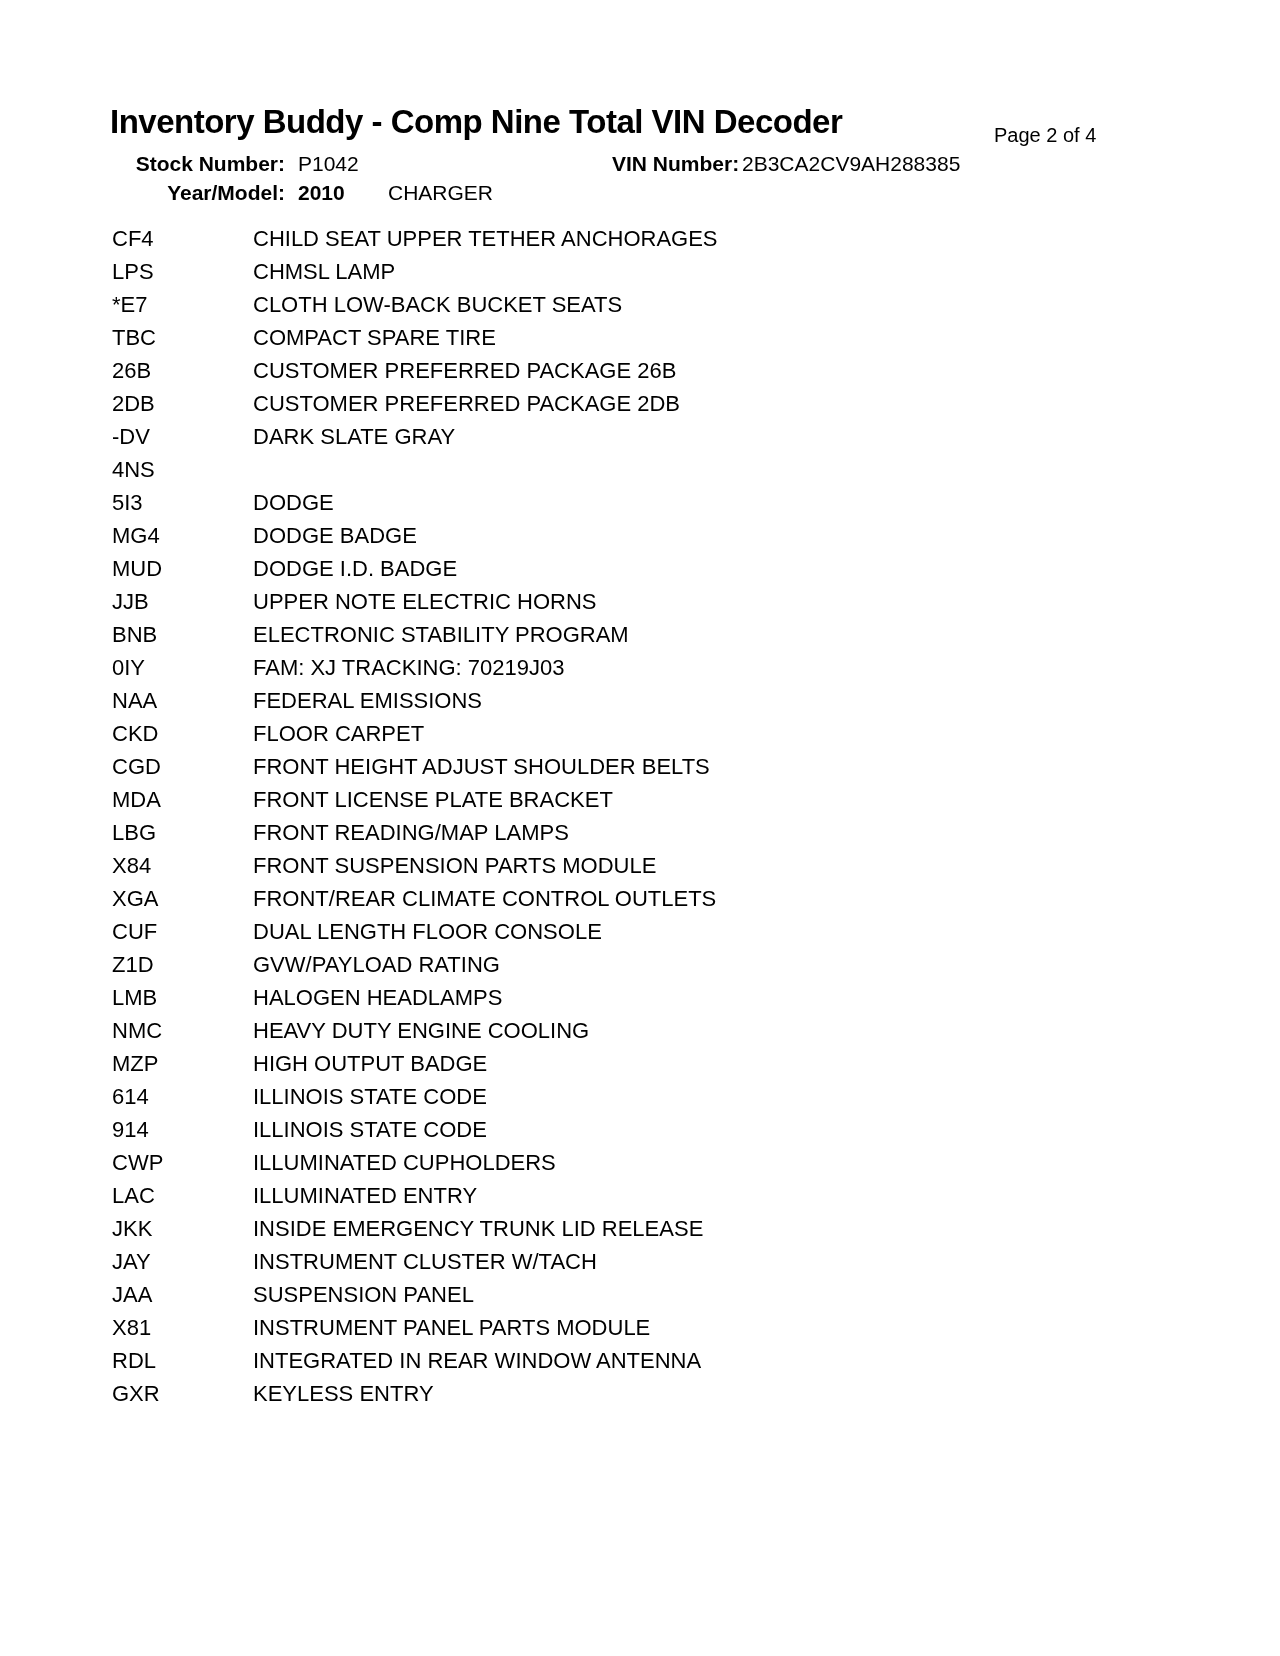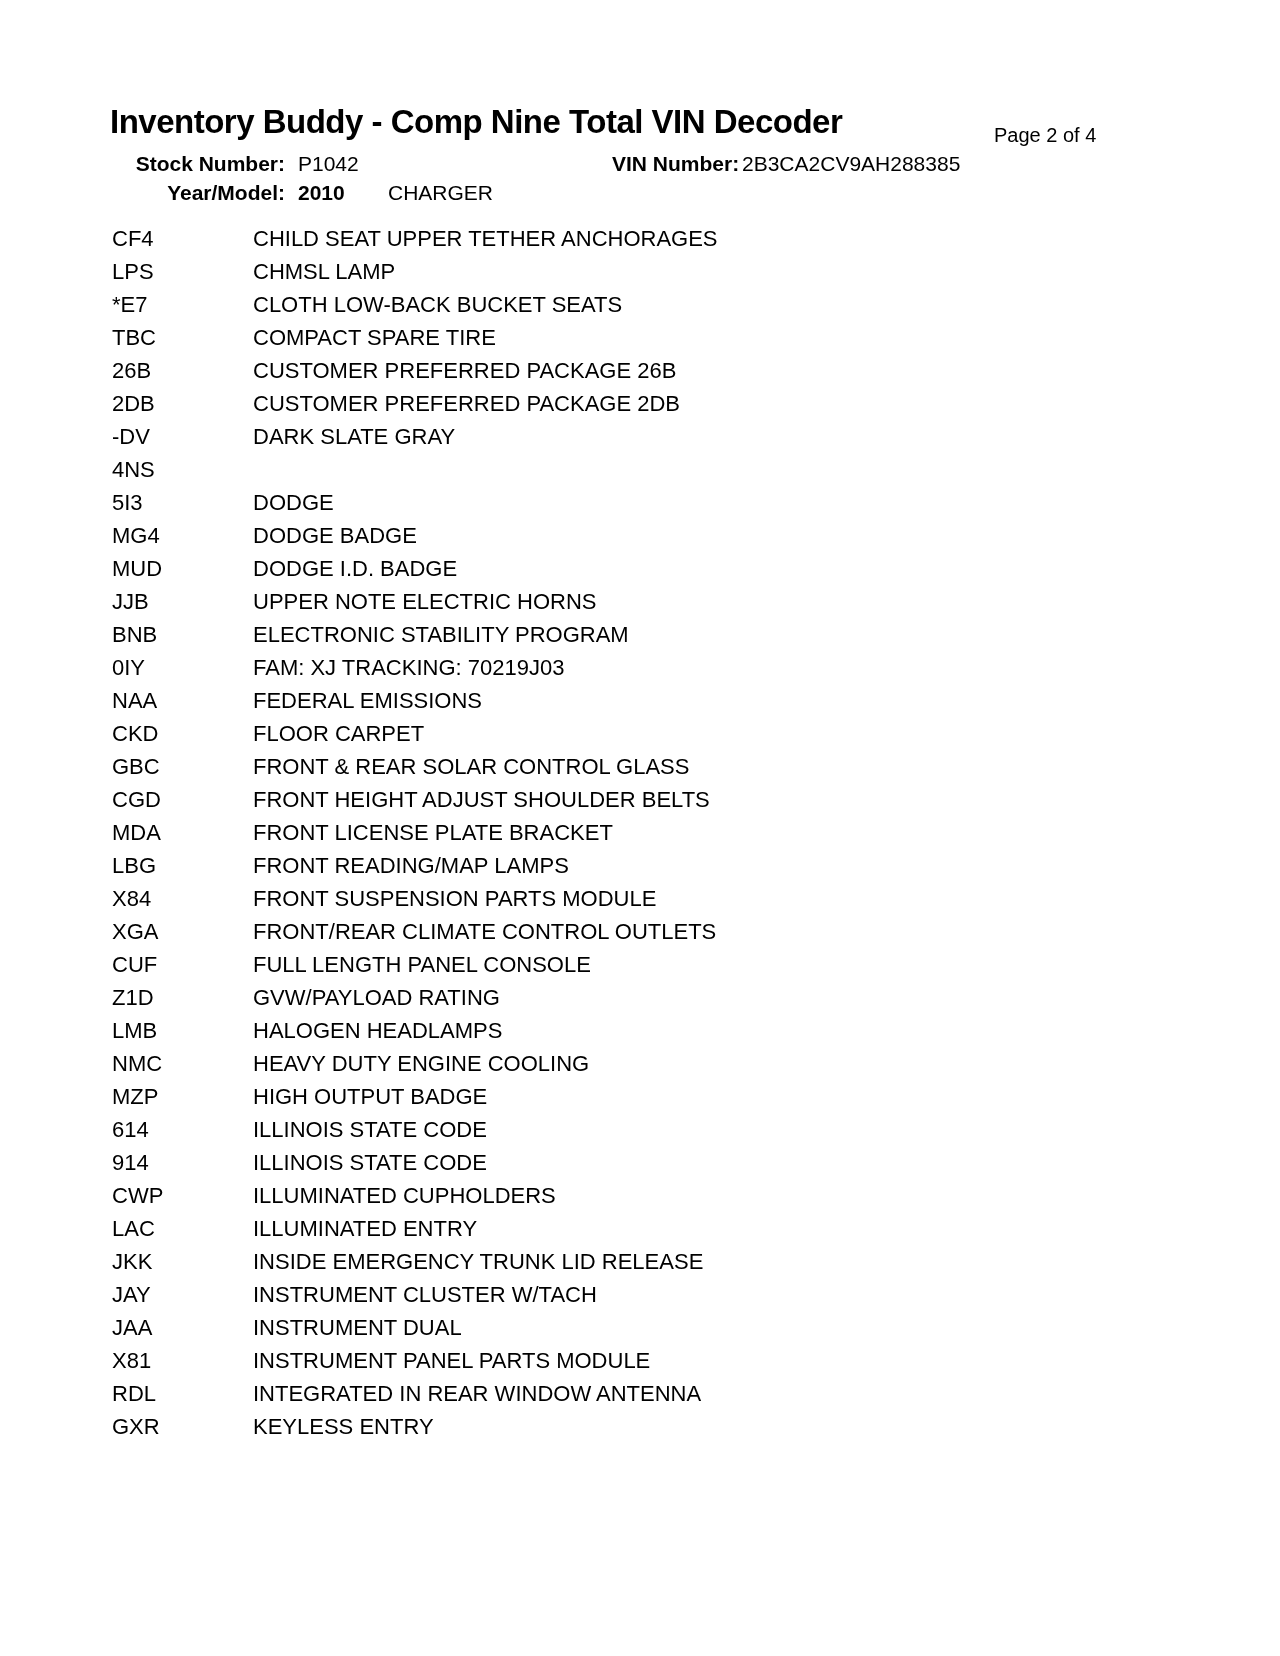--- a/index.html
+++ b/index.html
@@ -180,24 +180,20 @@
     <div class="code-row">
       <span class="code-cell">NAA</span>
       <span class="desc-cell">FEDERAL EMISSIONS</span>
     </div>
 
     <div class="code-row">
       <span class="code-cell">CKD</span>
       <span class="desc-cell">FLOOR CARPET</span>
     </div>
 
-    <div class="code-row">
-      <span class="code-cell">GBC</span>
-      <span class="desc-cell">FRONT &amp; REAR SOLAR CONTROL GLASS</span>
-    </div>
 
     <div class="code-row">
       <span class="code-cell">CGD</span>
       <span class="desc-cell">FRONT HEIGHT ADJUST SHOULDER BELTS</span>
     </div>
 
     <div class="code-row">
       <span class="code-cell">MDA</span>
       <span class="desc-cell">FRONT LICENSE PLATE BRACKET</span>
     </div>
@@ -212,21 +208,21 @@
       <span class="desc-cell">FRONT SUSPENSION PARTS MODULE</span>
     </div>
 
     <div class="code-row">
       <span class="code-cell">XGA</span>
       <span class="desc-cell">FRONT/REAR CLIMATE CONTROL OUTLETS</span>
     </div>
 
     <div class="code-row">
       <span class="code-cell">CUF</span>
-      <span class="desc-cell">FULL LENGTH PANEL CONSOLE</span>
+      <span class="desc-cell">DUAL LENGTH FLOOR CONSOLE</span>
     </div>
 
 
     <div class="code-row">
       <span class="code-cell">Z1D</span>
       <span class="desc-cell">GVW/PAYLOAD RATING</span>
     </div>
 
     <div class="code-row">
       <span class="code-cell">LMB</span>
@@ -268,21 +264,21 @@
       <span class="desc-cell">INSIDE EMERGENCY TRUNK LID RELEASE</span>
     </div>
 
     <div class="code-row">
       <span class="code-cell">JAY</span>
       <span class="desc-cell">INSTRUMENT CLUSTER W/TACH</span>
     </div>
 
     <div class="code-row">
       <span class="code-cell">JAA</span>
-      <span class="desc-cell">INSTRUMENT DUAL</span>
+      <span class="desc-cell">SUSPENSION PANEL</span>
     </div>
 
     <div class="code-row">
       <span class="code-cell">X81</span>
       <span class="desc-cell">INSTRUMENT PANEL PARTS MODULE</span>
     </div>
 
     <div class="code-row">
       <span class="code-cell">RDL</span>
       <span class="desc-cell">INTEGRATED IN REAR WINDOW ANTENNA</span>

